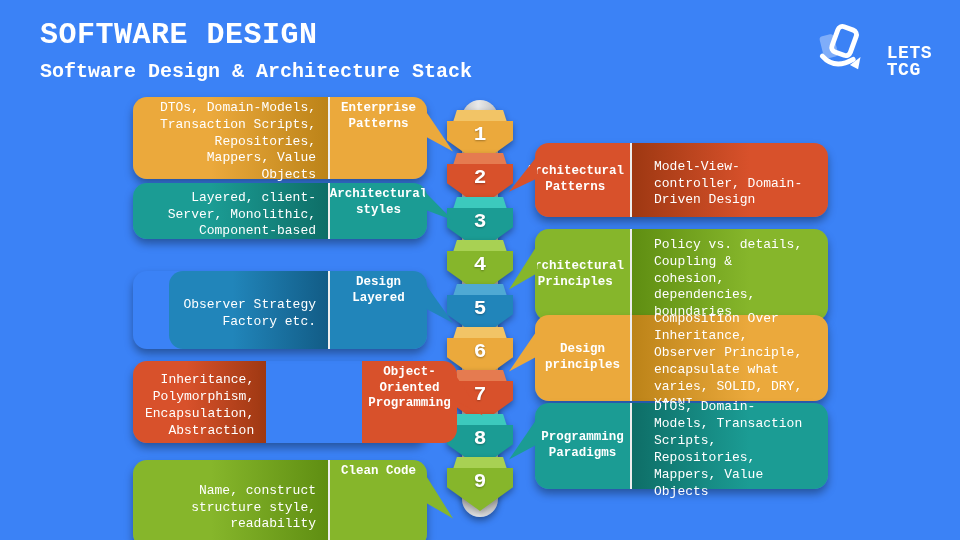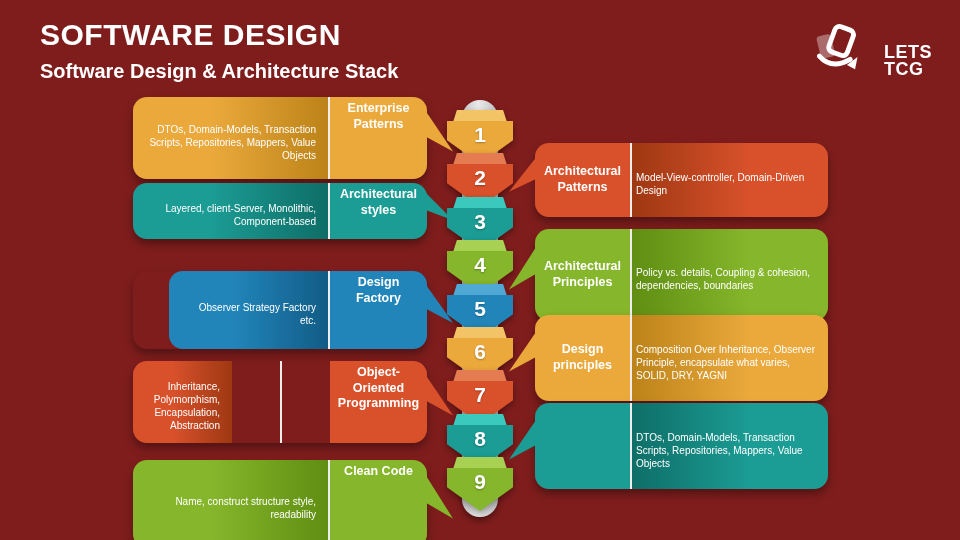--- a/index.html
+++ b/index.html
@@ -2,21 +2,21 @@
 <html><head>
 <meta charset="utf-8">
 <style>
   * { margin: 0; padding: 0; box-sizing: border-box; }
   html, body { width: 960px; height: 540px; }
   body {
     font-family: "Liberation Sans", sans-serif;
     background: #243A52;
     overflow: hidden;
   }
-  .slide { position: relative; width: 960px; height: 540px; background: #7f1d1d; }
+  .slide { position: relative; width: 960px; height: 540px; background: #3b82f6; font-family: Liberation Mono, monospace; }
 
   
   .title {
     position: absolute; left: 40px; top: 18px;
     color: #fff; font-size: 30px; font-weight: 800; letter-spacing: .5px;
   }
   .subtitle {
     position: absolute; left: 40px; top: 60px;
     color: #fff; font-size: 20px; font-weight: 600;
   }
@@ -82,24 +82,24 @@
   }
   .rbox .label-sec {
     width: 95px; border-radius: 14px 0 0 14px; background: var(--c);
     display: flex; align-items: center; justify-content: flex-end;
     text-align: center; padding: 4px 6px; position: relative;
   }
   .rbox .body-sec {
     flex: 1; border-radius: 0 14px 14px 0;
     background: linear-gradient(90deg, var(--cd) 0%, var(--c) 60%);
     display: flex; align-items: center; justify-content: flex-start;
-    padding: 8px 4px; text-align: left;
+    padding: 8px 22px; text-align: left;
   }
   .divider { width: 2px; background: #eee; }
-  .box-body { font-size: 10px; line-height: 1.3; margin-top: 8px; }
+  .box-body { font-size: 13px; line-height: 1.3; margin-top: 8px; }
   .box-label { font-weight: 700; font-size: 12.5px; line-height: 1.25; }
 
   .tail { position: absolute; width: 28px; background: var(--c); }
   .lbox .tail {
     right: -26px; top: 16%; height: 55%;
     clip-path: polygon(0 0, 100% 92%, 0 58%);
   }
   .rbox .tail {
     left: -26px; top: 18%; height: 52%;
     clip-path: polygon(100% 0, 0 92%, 100% 58%);
@@ -212,21 +212,21 @@
         <div class="box-label">Architectural styles</div>
         <div class="tail"></div>
       </div>
   </div>
   <div class="callout lbox theme-blue" id="lbox2">
     <div class="body-sec">
         <div class="box-body">Observer Strategy Factory etc.</div>
       </div>
     <div class="divider"></div>
     <div class="label-sec">
-        <div class="box-label">Design Factory</div>
+        <div class="box-label">Design Layered</div>
         <div class="tail"></div>
       </div>
   </div>
   <div class="callout lbox theme-red" id="lbox3">
     <div class="body-sec">
         <div class="box-body">Inheritance, Polymorphism, Encapsulation, Abstraction</div>
       </div>
     <div class="divider"></div>
     <div class="label-sec">
         <div class="box-label">Object-Oriented Programming</div>
@@ -269,20 +269,21 @@
         <div class="box-label">Design principles</div>
         <div class="tail"></div>
       </div>
     <div class="divider"></div>
     <div class="body-sec">
         <div class="box-body">Composition Over Inheritance, Observer Principle, encapsulate what varies, SOLID, DRY, YAGNI</div>
       </div>
   </div>
   <div class="callout rbox theme-teal" id="rbox3">
     <div class="label-sec">
+        <div class="box-label">Programming Paradigms</div>
         <div class="tail"></div>
       </div>
     <div class="divider"></div>
     <div class="body-sec">
         <div class="box-body">DTOs, Domain-Models, Transaction Scripts, Repositories, Mappers, Value Objects</div>
       </div>
   </div>
 
 </div>
 

